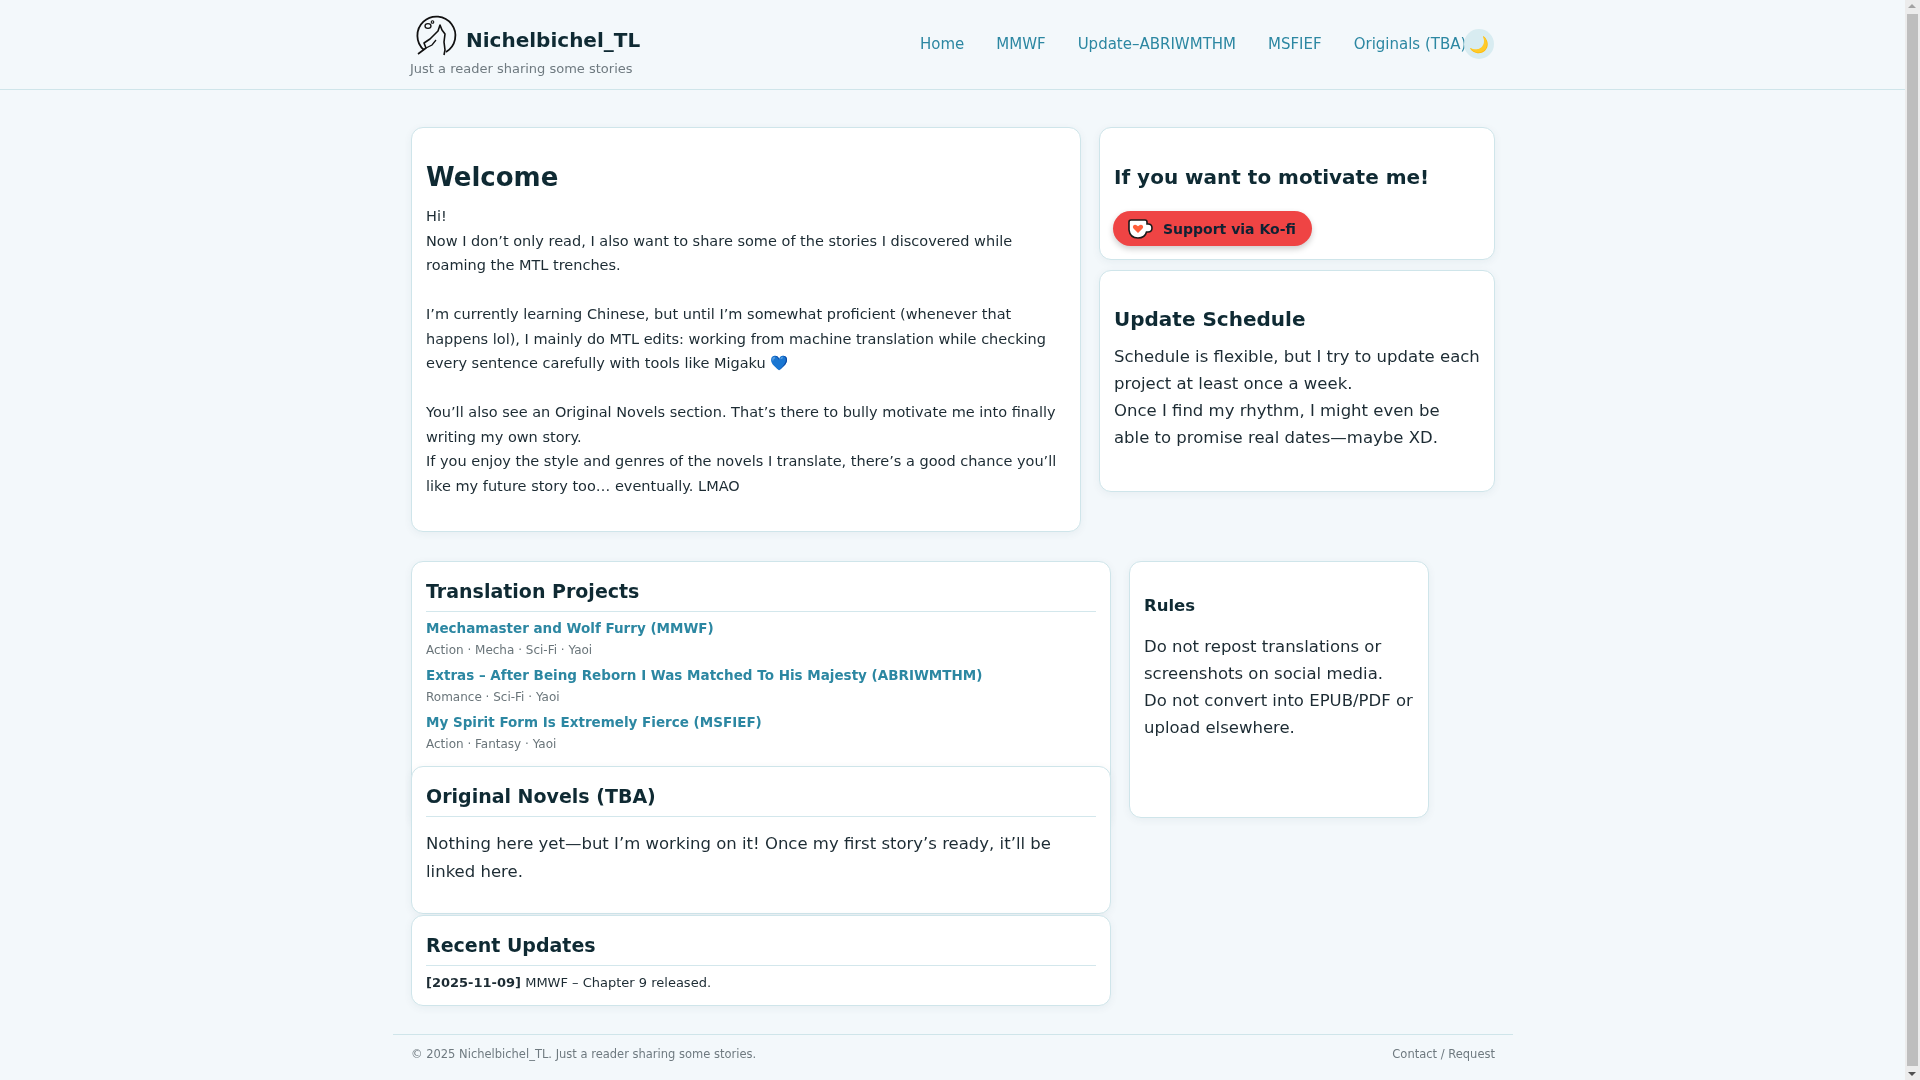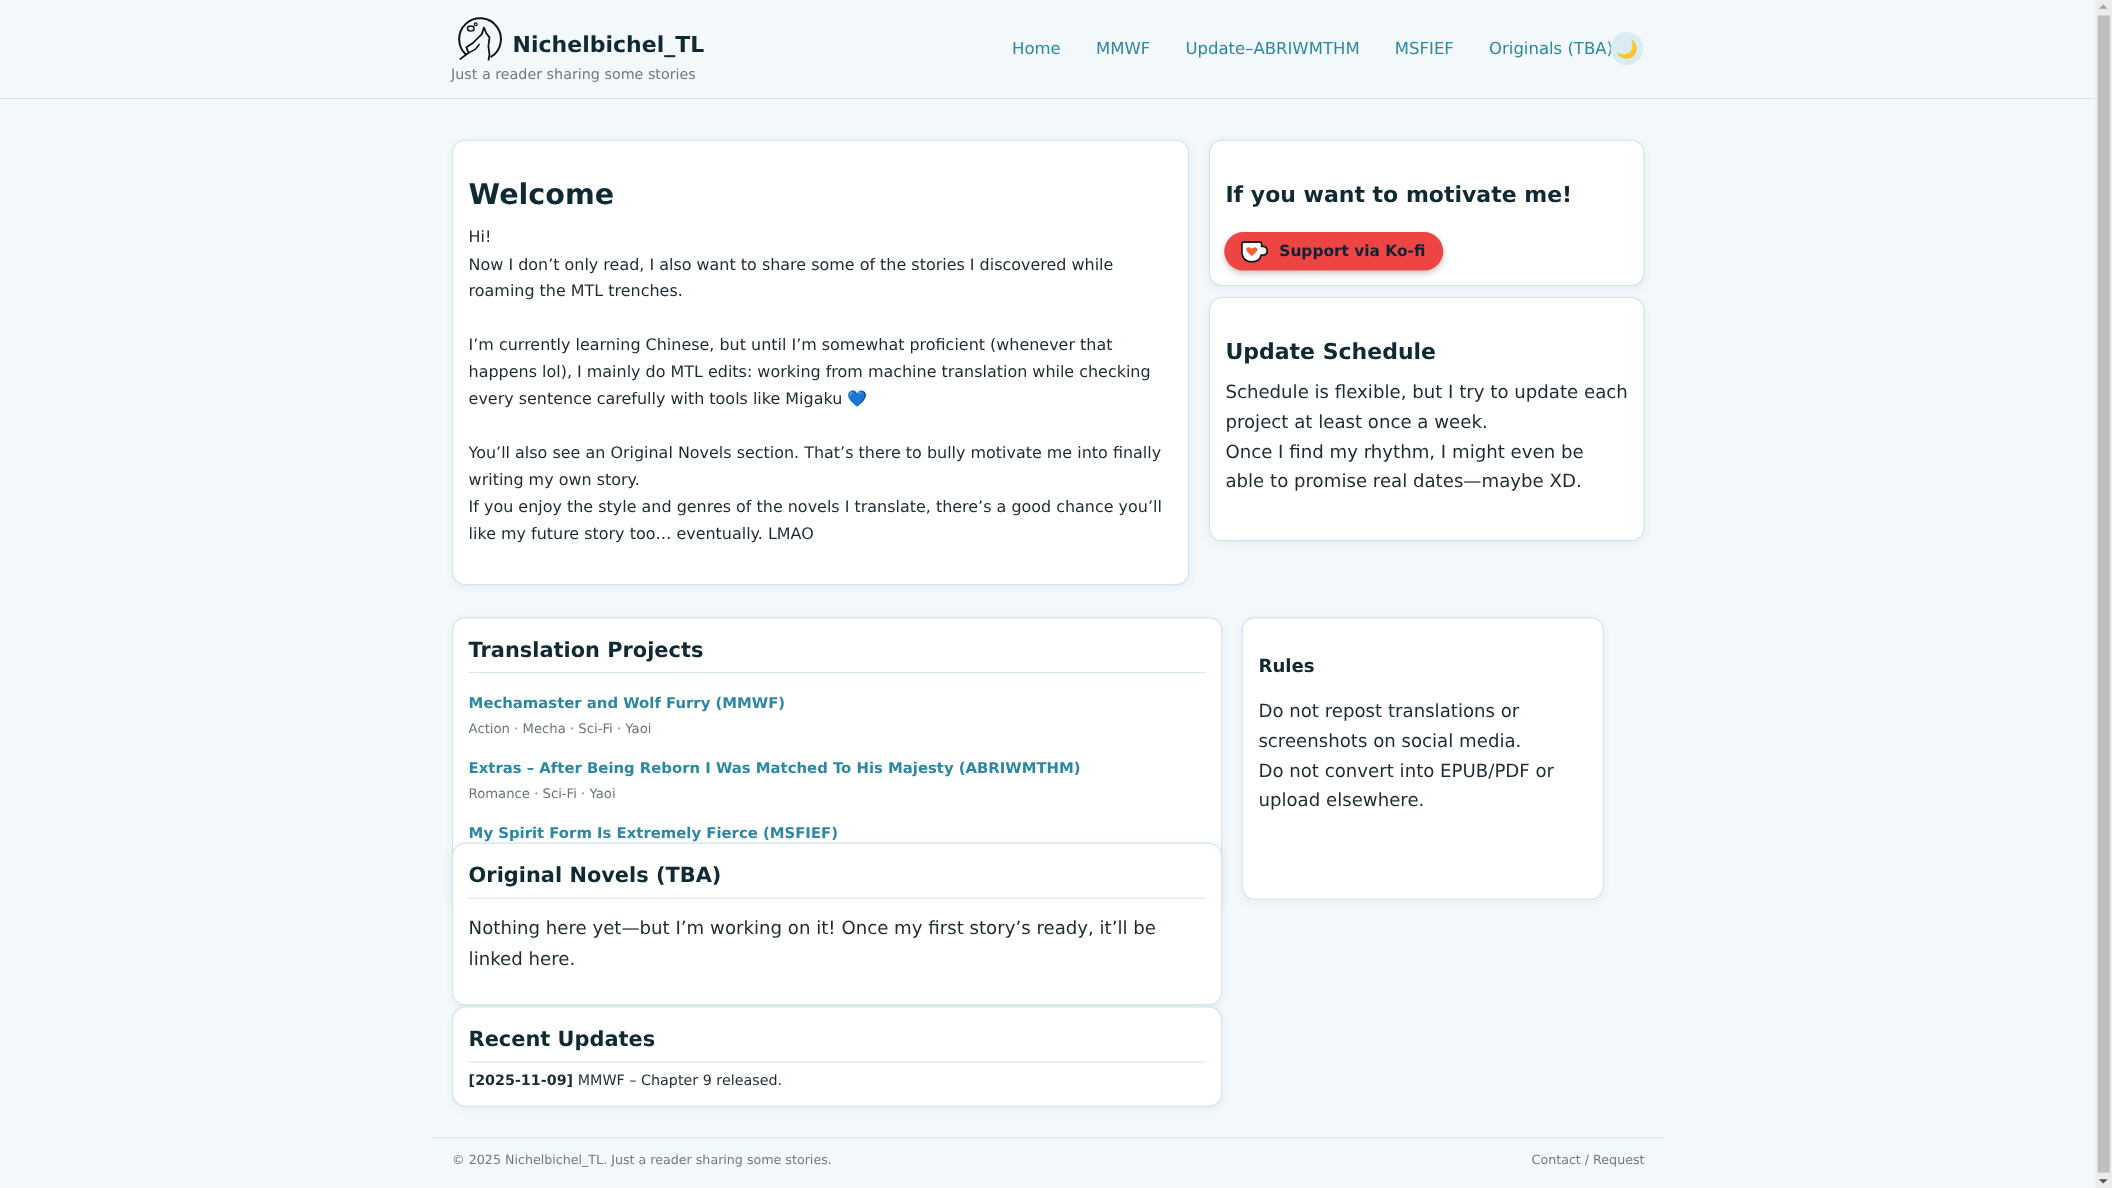--- a/index.html
+++ b/index.html
@@ -79,32 +79,32 @@
 
   .schedule { left: 1099px; top: 270px; width: 396px; height: 222px; }
   .schedule h2 { font-size: 20px; font-weight: bold; color: #0f2a33; margin-top: 22px; margin-bottom: 12px; }
   .schedule p { font-size: 16.5px; line-height: 27px; color: #1c2b33; }
 
   .projects { left: 411px; top: 561px; width: 700px; height: 266px; }
   .card h3.section-title {
     font-size: 19px; font-weight: bold; color: #0f2a33;
     padding-bottom: 9px; border-bottom: 1px solid #d3e7ec; margin-top: 4px;
   }
-  .project { margin-top: 19px; }
+  .project { margin-top: 7px; }
   .project .proj-title { font-size: 13.5px; font-weight: bold; color: #2c87a2; text-decoration: none; display: block; line-height: 18px; }
   .project .proj-tags { font-size: 12px; color: #6a757a; line-height: 18px; margin-top: 4px; }
 
   .original { left: 411px; top: 766px; width: 700px; height: 148px; }
   .original p { font-size: 16.5px; line-height: 28px; color: #1c2b33; margin-top: 13px; }
 
   .recent { left: 411px; top: 915px; width: 700px; height: 91px; }
   .recent .update { font-size: 13px; color: #1c2b33; margin-top: 9px; }
   .recent .update b { font-weight: bold; }
 
-  .rules { left: 1129px; top: 561px; width: 329px; height: 257px; }
+  .rules { left: 1129px; top: 561px; width: 300px; height: 257px; }
   .rules h4 { font-size: 16.5px; font-weight: bold; color: #0f2a33; margin-top: 20px; margin-bottom: 18px; }
   .rules p { font-size: 16.5px; line-height: 27px; color: #1c2b33; }
 
   footer.site-footer {
     position: absolute; left: 393px; top: 1034px; width: 1120px;
     border-top: 1px solid #cfe5ea; height: 46px;
   }
   footer .copyright {
     position: absolute; left: 18px; top: 12px; font-size: 11.5px; color: #6f7a80; white-space: nowrap;
   }

